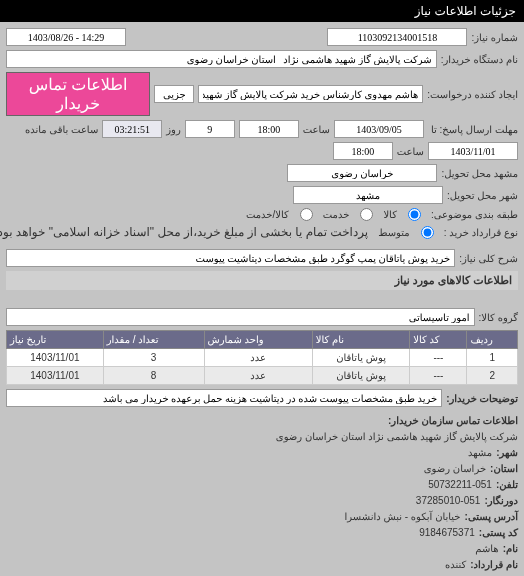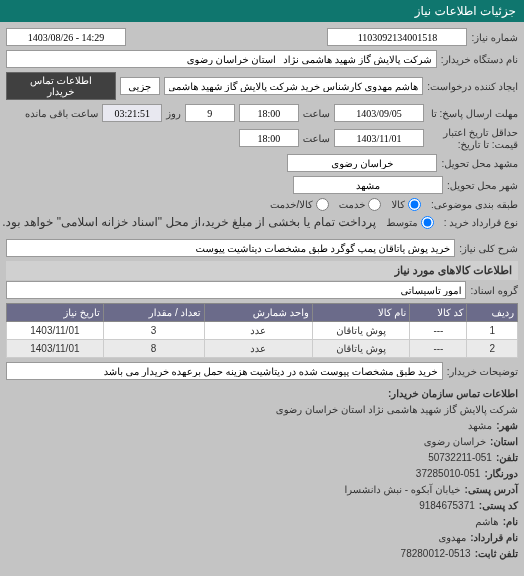--- a/index.html
+++ b/index.html
@@ -11,21 +11,21 @@
   font-family: Tahoma, Arial, sans-serif;
   font-size: 11px;
   background: #c4c4c4;
   direction: rtl;
   width: 524px;
   height: 576px;
   overflow: hidden;
   color: #333;
 }
 .header-bar {
-  background: #0f766e;
+  background: #000000;
   color: #fff;
   padding: 4px 8px;
   font-size: 12px;
 }
 .content {
   padding: 6px;
   background: #c4c4c4;
 }
 .row {
   display: flex;
@@ -40,61 +40,61 @@
 }
 .input {
   background: #fff;
   border: 1px solid #999;
   padding: 1px 4px;
   font-size: 10px;
   font-family: Tahoma;
   height: 18px;
 }
 .button {
-  background: #404040;
+  background: #ec4899;
   color: #fff;
   border: 1px solid #666;
   padding: 2px 8px;
-  font-size: 10px;
+  font-size: 16px;
   cursor: pointer;
 }
 .radio-group {
   display: flex;
   gap: 10px;
   align-items: center;
 }
 .radio-item {
   display: flex;
   align-items: center;
-  gap: 3px;
+  gap: 11px;
 }
 input[type="radio"] {
   margin: 0;
 }
 .section-header {
   background: #d0d0d0;
   padding: 3px 6px;
   font-size: 11px;
   font-weight: bold;
   margin-top: 4px;
-  margin-bottom: 1px;
+  margin-bottom: 18px;
 }
 table {
   width: 100%;
   border-collapse: collapse;
   background: #fff;
   font-size: 10px;
 }
 table th {
   background: #6b6b8a;
   color: #fff;
   padding: 3px;
   border: 1px solid #888;
   font-weight: normal;
-  text-align: right;
+  text-align: left;
 }
 table td {
   padding: 3px;
   border: 1px solid #ccc;
   text-align: center;
 }
 table tr:nth-child(even) td {
   background: #eaeaea;
 }
 .info-section {
@@ -144,24 +144,20 @@
     <input class="input" style="width: 90px; text-align: center;" value="1403/09/05">
     <span class="label">ساعت</span>
     <input class="input" style="width: 60px; text-align: center;" value="18:00">
     <input class="input" style="width: 50px; text-align: center;" value="9">
     <span class="label">روز</span>
     <input class="input" style="width: 60px; text-align: center; background: rgb(232, 232, 240);" value="03:21:51">
     <span class="label">ساعت باقی مانده</span>
   </div>
 
   <div class="row">
-    <div style="width:90px">
-      <span class="label">حداقل تاریخ اعتبار</span><br>
-      <span class="label">قیمت: تا تاریخ:</span>
-    </div>
     <input class="input" style="width: 90px; text-align: center;" value="1403/11/01">
     <span class="label">ساعت</span>
     <input class="input" style="width: 60px; text-align: center;" value="18:00">
   </div>
 
   <div class="row">
     <span class="label">مشهد محل تحویل:</span>
     <input class="input" style="width: 150px; text-align: center;" value="خراسان رضوی">
   </div>
 
@@ -196,21 +192,21 @@
   </div>
 
   <div class="row" style="margin-top:10px">
     <span class="label" style="font-weight:normal">شرح کلی نیاز:</span>
     <input class="input wide-input" value="خرید پوش یاتاقان پمپ گوگرد طبق مشخصات دیتاشیت پیوست" style="">
   </div>
 
   <div class="section-header">اطلاعات کالاهای مورد نیاز</div>
 
   <div class="row">
-    <span class="label">گروه اسناد:</span>
+    <span class="label">گروه کالا:</span>
     <input class="input wide-input" value="امور تاسیساتی" style="">
   </div>
 
   <table>
     <thead>
       <tr>
         <th>ردیف</th>
         <th>کد کالا</th>
         <th>نام کالا</th>
         <th>واحد شمارش</th>
@@ -232,21 +228,21 @@
         <td>---</td>
         <td>پوش یاتاقان</td>
         <td>عدد</td>
         <td>8</td>
         <td>1403/11/01</td>
       </tr>
     </tbody>
   </table>
 
   <div class="row" style="margin-top:4px">
-    <span class="label" style="font-weight:normal">توضیحات خریدار:</span>
+    <span class="label" style="font-weight:bold">توضیحات خریدار:</span>
     <input class="input wide-input" value="خرید طبق مشخصات پیوست شده در دیتاشیت هزینه حمل برعهده خریدار می باشد" style="">
   </div>
 
   <div class="info-section">
     <div class="info-row">
         <span class="info-label">اطلاعات تماس سازمان خریدار:</span>
       </div>
     <div class="info-row">
       <span>شرکت پالایش گاز شهید هاشمی نژاد استان خراسان رضوی</span>
     </div>
@@ -273,21 +269,21 @@
     <div class="info-row">
       <span class="info-label">کد پستی:</span>
       <span>9184675371</span>
     </div>
     <div class="info-row">
       <span class="info-label">نام:</span>
       <span>هاشم</span>
     </div>
     <div class="info-row">
       <span class="info-label">نام قرارداد:</span>
-      <span>مهدوی</span>
+      <span>کننده</span>
     </div>
     <div class="info-row">
       <span class="info-label">تلفن ثابت:</span>
       <span>78280012-0513</span>
     </div>
   </div>
 
 </div>
 
 </body></html>

